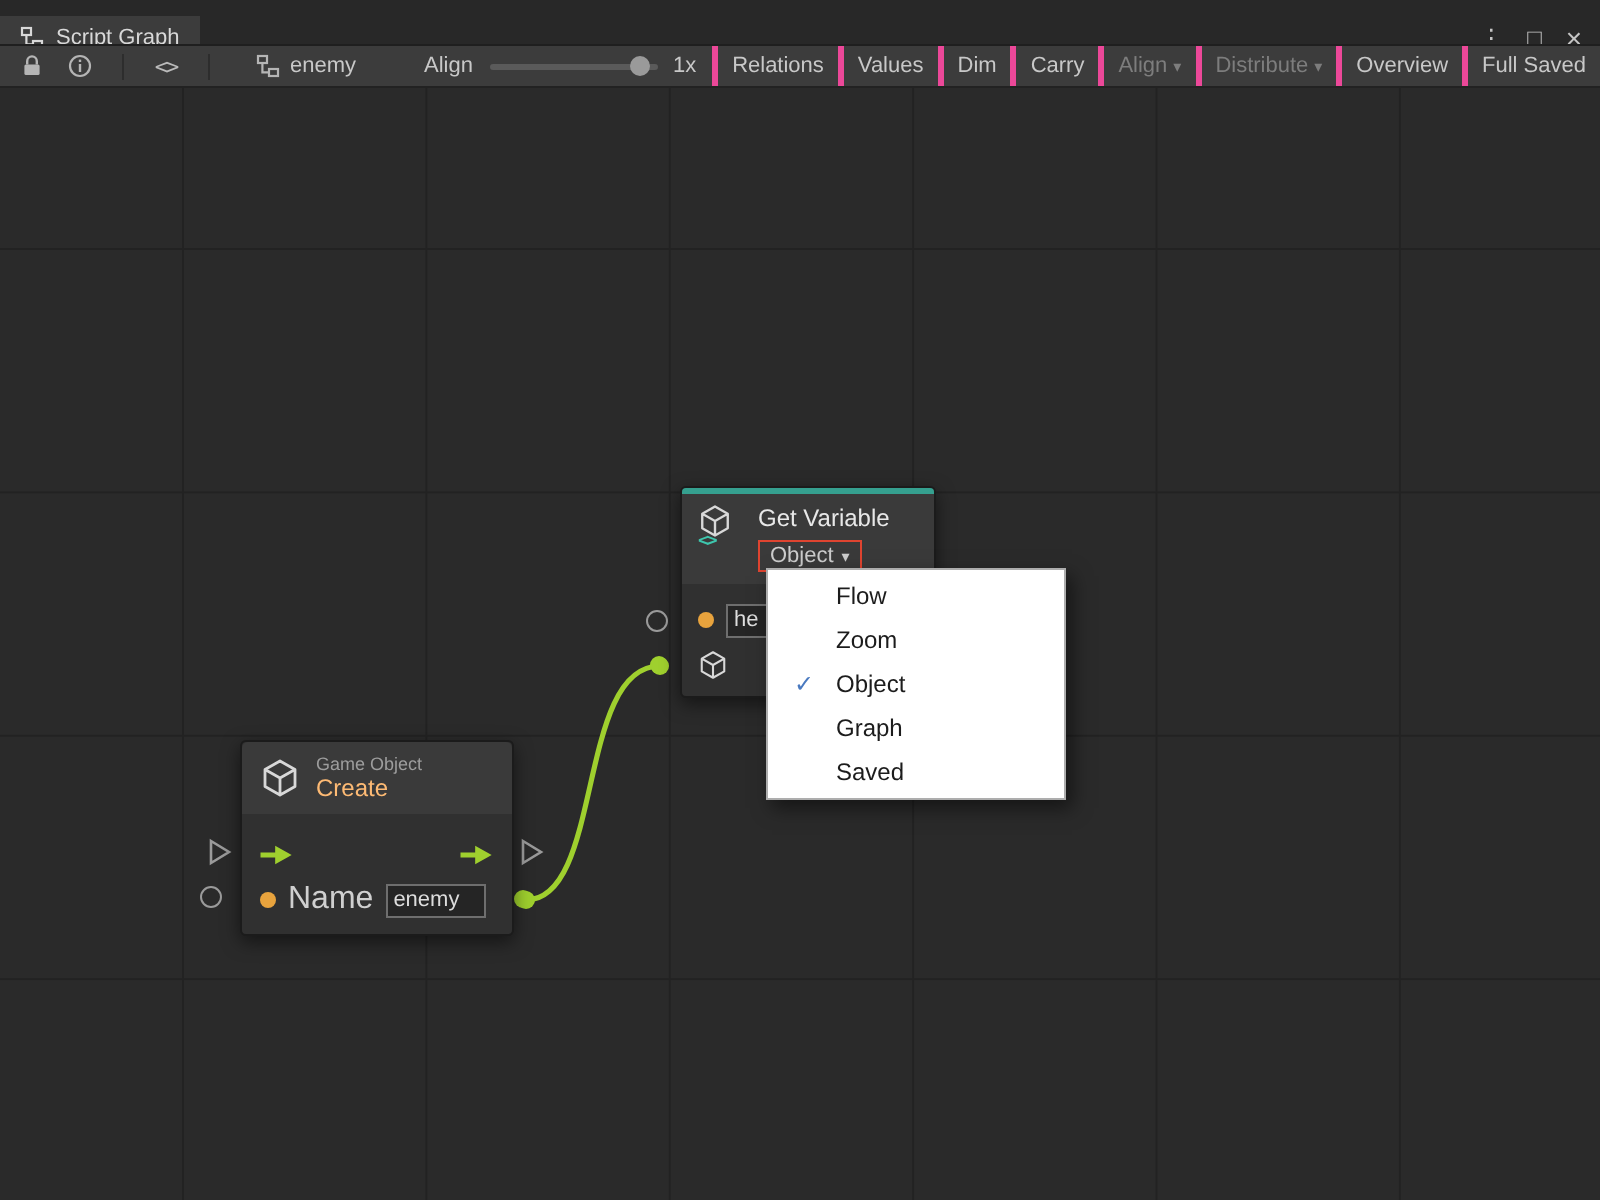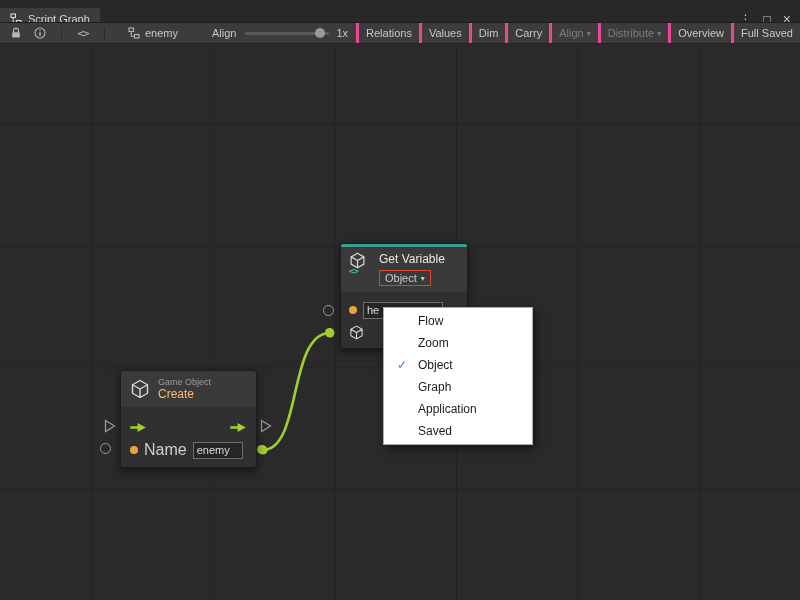--- a/index.html
+++ b/index.html
@@ -63,21 +63,21 @@
   .gv-name-field { width: 80px; }
   .gv-row2 { margin-top: 5px; height: 16px; display: flex; align-items: center; }
 
   
   .port-marker { position: absolute; z-index: 2; }
   .circle-port { width: 11px; height: 11px; border: 1px solid #9a9a9a; border-radius: 50%; background: transparent; }
   .green-dot { width: 9px; height: 9px; border-radius: 50%; background: #9fd02e; }
   .tri-port { color: #9a9a9a; }
 
   
-  .dropdown { position: absolute; left: 383px; top: 263px; width: 150px; background: #ffffff; border: 1px solid #adadad; box-shadow: 3px 4px 9px rgba(0,0,0,.5); padding: 2px 0; z-index: 10; }
+  .dropdown { position: absolute; left: 383px; top: 240px; width: 150px; background: #ffffff; border: 1px solid #adadad; box-shadow: 3px 4px 9px rgba(0,0,0,.5); padding: 2px 0; z-index: 10; }
   .menu-item { height: 22px; display: flex; align-items: center; gap: 9px; padding-left: 11px; font-size: 12px; color: #1c1c1c; cursor: default; }
   .menu-check { width: 14px; text-align: center; color: #4a7ac0; font-size: 12px; }
 </style>
 </head>
 <body>
 
 <svg width="0" height="0" style="position:absolute" aria-hidden="true">
   <defs>
     <symbol id="sym-cube" viewBox="0 0 20 20">
       <path d="M10 1.5 L17.5 5.75 L17.5 14.25 L10 18.5 L2.5 14.25 L2.5 5.75 Z M2.5 5.75 L10 10 L17.5 5.75 M10 10 L10 18.5" fill="none" stroke="currentColor" stroke-width="1.4" stroke-linejoin="round"></path>
@@ -255,21 +255,17 @@
     <div class="menu-item">
       <span class="menu-check">✓</span>
       <span>Object</span>
     </div>
     <div class="menu-item">
       <span class="menu-check"></span>
       <span>Graph</span>
     </div>
     <div class="menu-item">
       <span class="menu-check"></span>
-      <span>Application</span>
-    </div>
-    <div class="menu-item">
-      <span class="menu-check"></span>
       <span>Saved</span>
     </div>
   </div>
 
 </div>
 
 </body></html>

